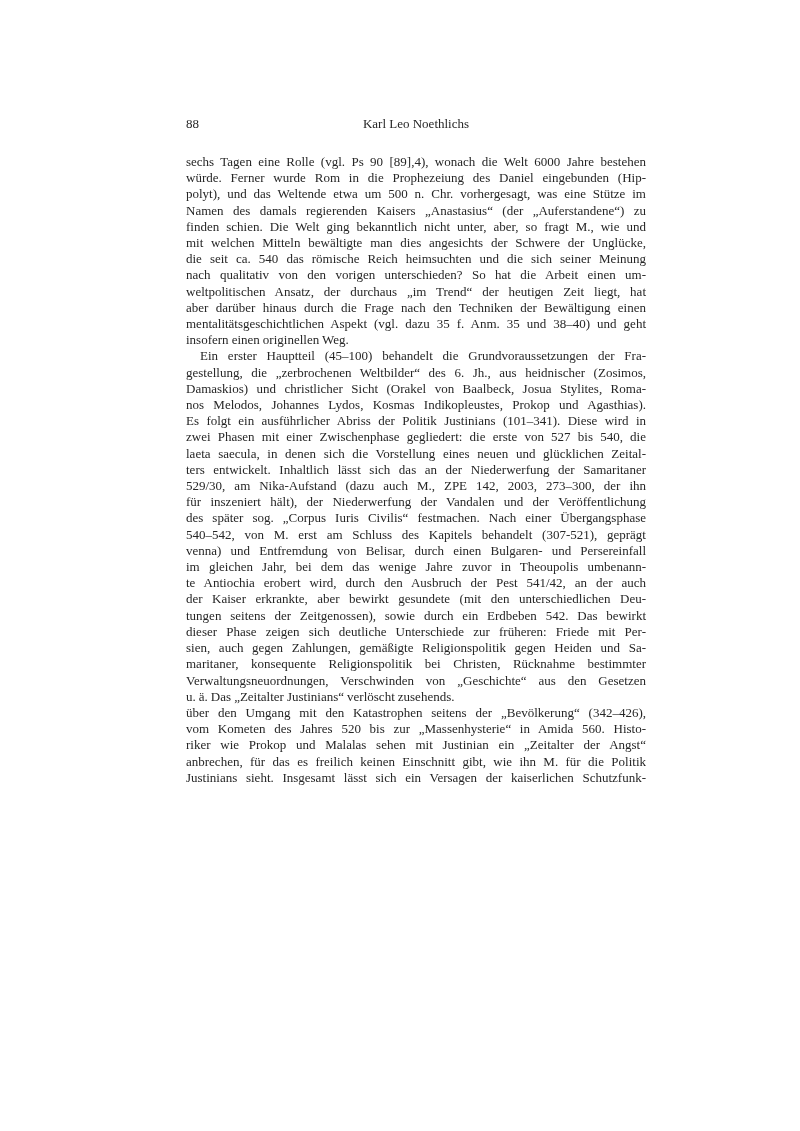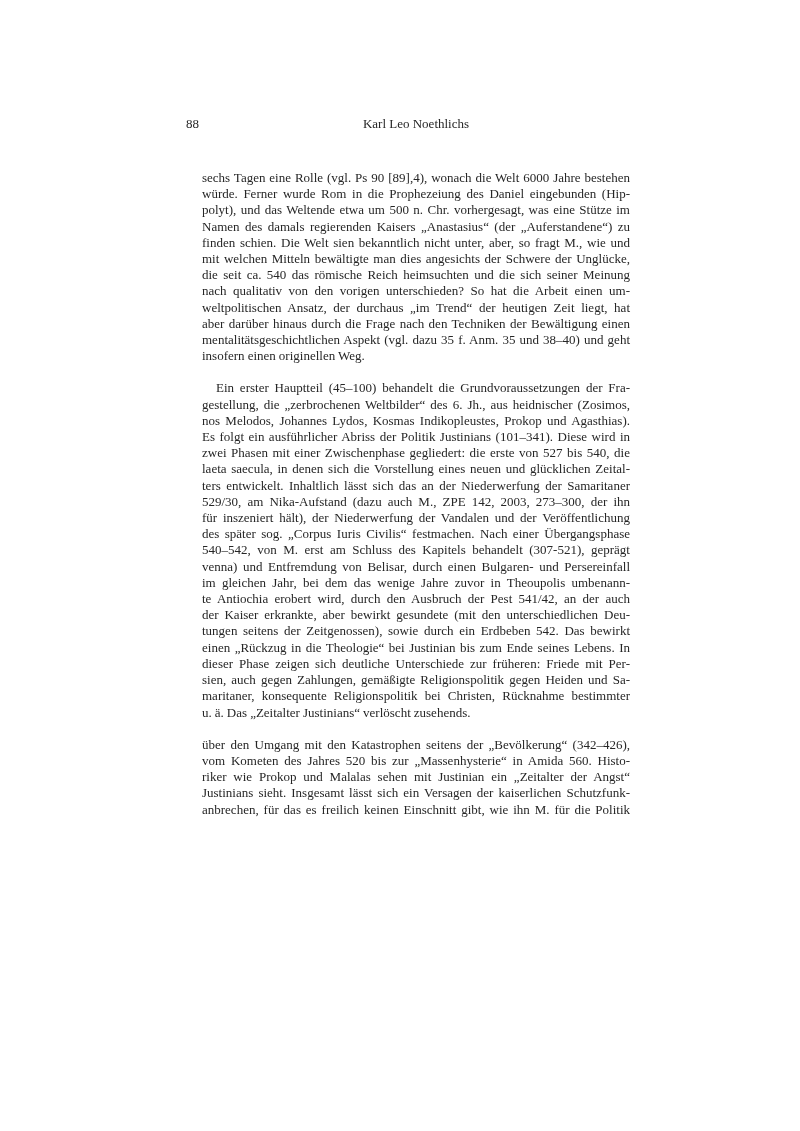--- a/index.html
+++ b/index.html
@@ -34,21 +34,21 @@
   }
   .textblock {
     position: absolute;
     left: 186px;
     top: 154px;
     width: 460px;
     font-size: 13px;
     line-height: 16.2px;
     word-spacing: -0.2px;
   }
-  .paragraph { margin: 16px; }
+  .paragraph { margin: 0; }
   .line {
     text-align: justify;
     text-align-last: justify;
     white-space: normal;
   }
   .line.lastline {
     text-align-last: left;
   }
   .line.indent {
     text-indent: 14px;
@@ -62,53 +62,54 @@
   <div class="page-header">
     <span class="page-number">88</span>
     <span class="running-header">Karl Leo Noethlichs</span>
   </div>
   <div class="textblock" id="textblock">
       <div class="paragraph">
         <div class="line"><span>sechs Tagen eine Rolle (vgl. Ps 90 [89],4), wonach die Welt 6000 Jahre bestehen</span></div>
         <div class="line"><span>würde. Ferner wurde Rom in die Prophezeiung des Daniel eingebunden (Hip-</span></div>
         <div class="line"><span>polyt), und das Weltende etwa um 500 n. Chr. vorhergesagt, was eine Stütze im</span></div>
         <div class="line"><span>Namen des damals regierenden Kaisers „Anastasius“ (der „Auferstandene“) zu</span></div>
-        <div class="line"><span>finden schien. Die Welt sien bekanntlich nicht unter, aber, so fragt M., wie und</span></div>
+        <div class="line"><span>finden schien. Die Welt ging bekanntlich nicht unter, aber, so fragt M., wie und</span></div>
         <div class="line"><span>mit welchen Mitteln bewältigte man dies angesichts der Schwere der Unglücke,</span></div>
         <div class="line"><span>die seit ca. 540 das römische Reich heimsuchten und die sich seiner Meinung</span></div>
         <div class="line"><span>nach qualitativ von den vorigen unterschieden? So hat die Arbeit einen um-</span></div>
         <div class="line"><span>weltpolitischen Ansatz, der durchaus „im Trend“ der heutigen Zeit liegt, hat</span></div>
         <div class="line"><span>aber darüber hinaus durch die Frage nach den Techniken der Bewältigung einen</span></div>
         <div class="line"><span>mentalitätsgeschichtlichen Aspekt (vgl. dazu 35 f. Anm. 35 und 38–40) und geht</span></div>
         <div class="line lastline"><span>insofern einen originellen Weg.</span></div>
       </div>
       <div class="paragraph">
         <div class="line indent"><span>Ein erster Hauptteil (45–100) behandelt die Grundvoraussetzungen der Fra-</span></div>
         <div class="line"><span>gestellung, die „zerbrochenen Weltbilder“ des 6. Jh., aus heidnischer (Zosimos,</span></div>
+        <div class="line"><span>Damaskios) und christlicher Sicht (Orakel von Baalbeck, Josua Stylites, Roma-</span></div>
         <div class="line"><span>nos Melodos, Johannes Lydos, Kosmas Indikopleustes, Prokop und Agasthias).</span></div>
         <div class="line"><span>Es folgt ein ausführlicher Abriss der Politik Justinians (101–341). Diese wird in</span></div>
         <div class="line"><span>zwei Phasen mit einer Zwischenphase gegliedert: die erste von 527 bis 540, die</span></div>
         <div class="line"><span class="italic">laeta saecula</span><span>, in denen sich die Vorstellung eines neuen und glücklichen Zeital-</span></div>
         <div class="line"><span>ters entwickelt. Inhaltlich lässt sich das an der Niederwerfung der Samaritaner</span></div>
         <div class="line"><span>529/30, am Nika-Aufstand (dazu auch M., ZPE 142, 2003, 273–300, der ihn</span></div>
         <div class="line"><span>für inszeniert hält), der Niederwerfung der Vandalen und der Veröffentlichung</span></div>
         <div class="line"><span>des später sog. „Corpus Iuris Civilis“ festmachen. Nach einer Übergangsphase</span></div>
         <div class="line"><span>540–542, von M. erst am Schluss des Kapitels behandelt (307-521), geprägt</span></div>
         <div class="line"><span>venna) und Entfremdung von Belisar, durch einen Bulgaren- und Persereinfall</span></div>
         <div class="line"><span>im gleichen Jahr, bei dem das wenige Jahre zuvor in Theoupolis umbenann-</span></div>
         <div class="line"><span>te Antiochia erobert wird, durch den Ausbruch der Pest 541/42, an der auch</span></div>
         <div class="line"><span>der Kaiser erkrankte, aber bewirkt gesundete (mit den unterschiedlichen Deu-</span></div>
         <div class="line"><span>tungen seitens der Zeitgenossen), sowie durch ein Erdbeben 542. Das bewirkt</span></div>
-        <div class="line"><span>einen „Rückzug in die Theologie“ bei Justinian bis zum Ende seines Lebens. In</span></div>
         <div class="line"><span>dieser Phase zeigen sich deutliche Unterschiede zur früheren: Friede mit Per-</span></div>
         <div class="line"><span>sien, auch gegen Zahlungen, gemäßigte Religionspolitik gegen Heiden und Sa-</span></div>
         <div class="line"><span>maritaner, konsequente Religionspolitik bei Christen, Rücknahme bestimmter</span></div>
+        <div class="line"><span>Verwaltungsneuordnungen, Verschwinden von „Geschichte“ aus den Gesetzen</span></div>
         <div class="line lastline"><span>u. ä. Das „Zeitalter Justinians“ verlöscht zusehends.</span></div>
       </div>
       <div class="paragraph">
         <div class="line"><span>über den Umgang mit den Katastrophen seitens der „Bevölkerung“ (342–426),</span></div>
         <div class="line"><span>vom Kometen des Jahres 520 bis zur „Massenhysterie“ in Amida 560. Histo-</span></div>
         <div class="line"><span>riker wie Prokop und Malalas sehen mit Justinian ein „Zeitalter der Angst“</span></div>
+        <div class="line"><span>anbrechen, für das es freilich keinen Einschnitt gibt, wie ihn M. für die Politik</span></div>
         <div class="line"><span>Justinians sieht. Insgesamt lässt sich ein Versagen der kaiserlichen Schutzfunk-</span></div>
-        <div class="line"><span>anbrechen, für das es freilich keinen Einschnitt gibt, wie ihn M. für die Politik</span></div>
       </div>
     </div>
 </div>
 
 </body></html>

